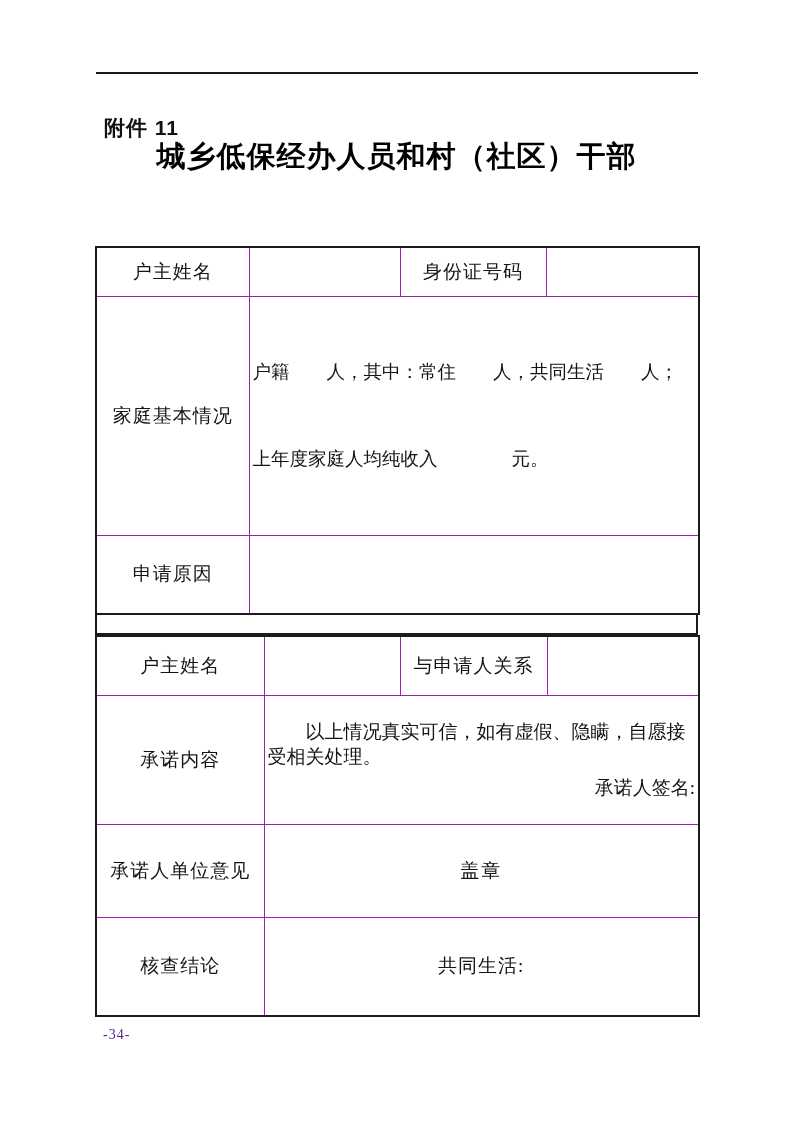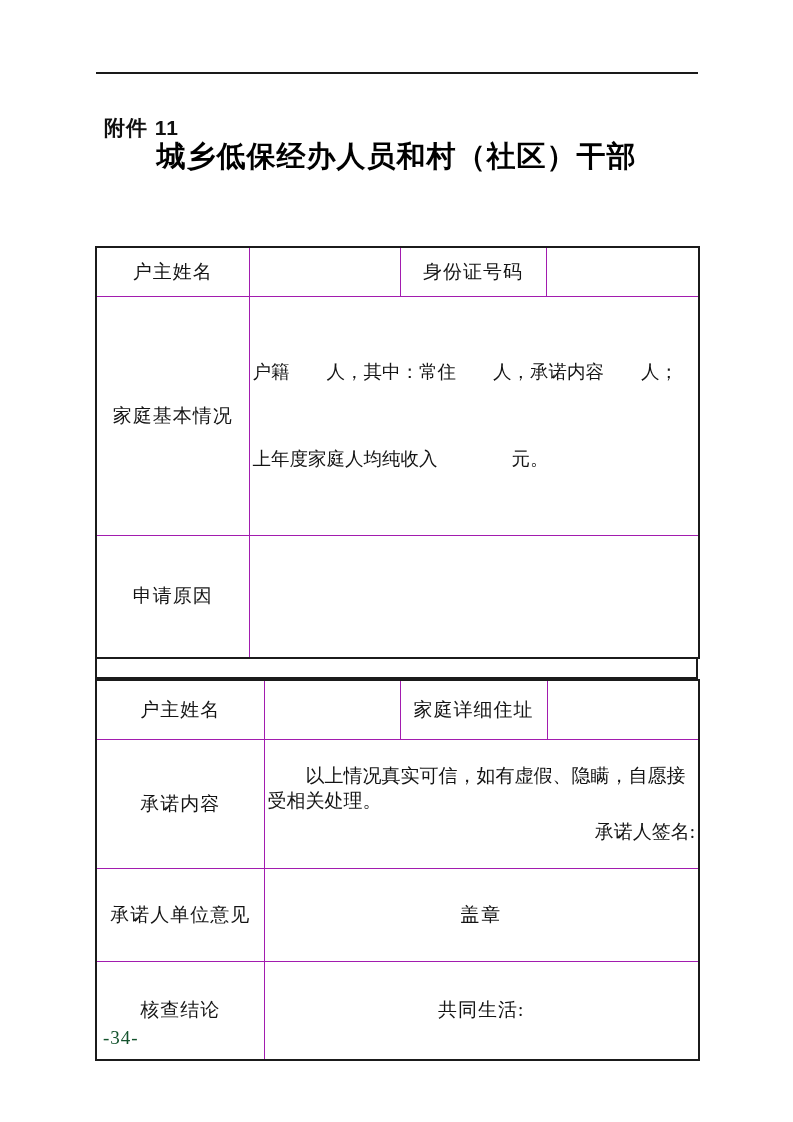--- a/index.html
+++ b/index.html
@@ -118,23 +118,23 @@
     text-align: center;
     padding-top: 30px;
     padding-left: 144px;
     letter-spacing: 1px;
   }
 
   .page-number {
     position: absolute;
     left: 103px;
     top: 1027px;
-    font-size: 19px;
-    letter-spacing: 1px;
-    color: #14532d;
+    font-size: 14px;
+    letter-spacing: 1px;
+    color: #4c1d95;
   }
 </style>
 </head>
 <body>
 
 <div class="top-rule"></div>
 
 <div class="attachment-label">附件 11</div>
 
 <div class="doc-title">
@@ -153,45 +153,45 @@
     <tbody>
         <tr style="height:49px">
       <td class="lbl">户主姓名</td>
       <td></td>
       <td class="lbl">身份证号码</td>
       <td></td>
     </tr>
     <tr style="height:85px">
       <td class="lbl">家庭基本情况</td>
       <td colspan="3" class="family-basic-cell">
-        <div>户籍　　人，其中：常住　　人，承诺内容　　人；</div>
+        <div>户籍　　人，其中：常住　　人，共同生活　　人；</div>
         <div>上年度家庭人均纯收入　　　　元。</div>
       </td>
     </tr>
-    <tr style="height:123px">
+    <tr style="height:79px">
       <td class="lbl">申请原因</td>
       <td colspan="3"></td>
     </tr>
   </tbody>
     </table>
 
   <div class="separator-row"></div>
 
   <table class="form">
     <colgroup>
       <col style="width:168px">
         <col style="width:136px">
         <col style="width:147px">
         <col style="width:152px">
     </colgroup>
     <tbody>
         <tr style="height:59px">
       <td class="lbl">户主姓名</td>
       <td></td>
-      <td class="lbl">家庭详细住址</td>
+      <td class="lbl">与申请人关系</td>
       <td></td>
     </tr>
     <tr style="height:129px">
       <td class="lbl">承诺内容</td>
       <td colspan="3" class="promise-cell">
         <div class="promise-text">以上情况真实可信，如有虚假、隐瞒，自愿接受相关处理。</div>
         <div class="promise-sign">承诺人签名:</div>
       </td>
     </tr>
     <tr style="height:93px">

